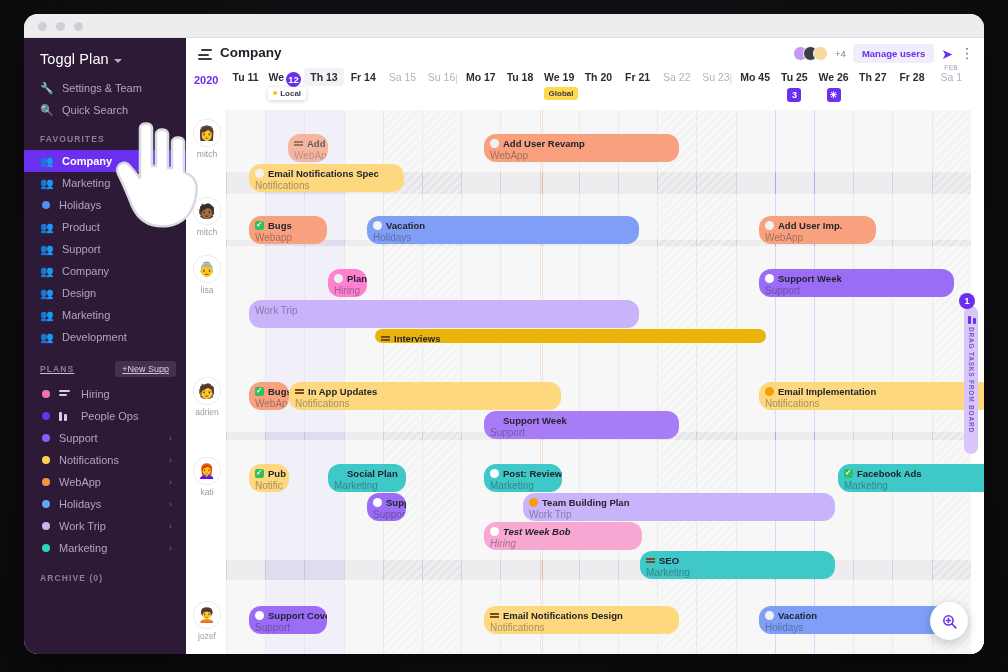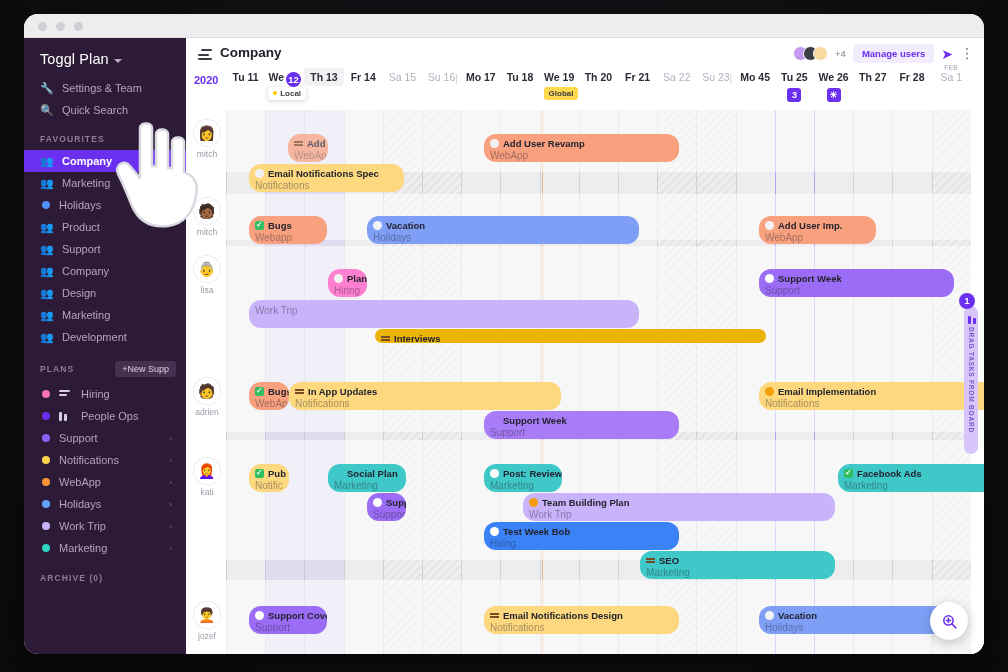--- a/index.html
+++ b/index.html
@@ -40,21 +40,21 @@
   .fav-active { background:#6b2ff0; color:#fff; font-weight:600; }
   .fav-active .ic { color:#fff; }
   .ic { width:13px; display:inline-block; text-align:center; color:#9b89a7; font-size:11px; line-height:1; }
   .bullet { width:8px; height:8px; border-radius:50%; flex:none; margin-left:2px; }
   .chev { margin-left:auto; margin-right:14px; color:#7d6b8a; font-size:8px; }
   .barsicon { display:inline-block; width:13px; }
   .barsicon i { display:block; height:2.4px; background:#d8cde0; border-radius:1px; margin-bottom:2px; }
   .colsicon { display:flex; gap:1.5px; width:13px; }
   .colsicon i { width:3.2px; height:9px; background:#d8cde0; border-radius:1px; }
   .colsicon i:nth-child(2){height:7px;align-self:flex-end;}
-  .plans-head { display:flex; align-items:center; justify-content:space-between; padding:13px 10px 6px 16px; }
+  .plans-head { display:flex; align-items:center; justify-content:space-between; padding:13px 10px 6px 16px;text-decoration:underline; }
   .newplan { background:#45304f; color:#ddd2e4; font-size:9px; padding:3px 7px; border-radius:3px; cursor:pointer; white-space:nowrap;}
   .archive { padding:14px 0 6px 16px; font-size:8.5px; letter-spacing:1.1px; color:#8d7b99; font-weight:700; }
 
   
   .main { flex:1; position:relative; background:#fff; overflow:hidden; }
   .topbar { height:30px; position:relative; border-bottom:0px; }
   .proj-title { position:absolute; left:34px; top:7px; font-size:13.5px; font-weight:600; color:#20202a; }
   .filter-ic { position:absolute; left:12px; top:11px; width:14px;}
   .filter-ic i { display:block; height:2px; background:#3a3a45; border-radius:1px; margin-bottom:2.5px;}
   .filter-ic i:nth-child(1){width:11px; margin-left:3px;}
@@ -530,21 +530,21 @@
                 </div>
                 <div class="ts">Suppor</div>
               </div>
               <div class="task" style="left: 337px; top: 383px; width: 312px; height: 28px; background: rgb(201, 180, 251);">
                 <div class="tt">
                   <span class="tico dotorange"></span>
                   <span>Team Building Plan</span>
                 </div>
                 <div class="ts">Work Trip</div>
               </div>
-              <div class="task" style="left: 298px; top: 412px; width: 195px; height: 28px; background: #3b82f6;">
+              <div class="task" style="left: 298px; top: 412px; width: 158px; height: 28px; background: #f9a8d4; font-style: italic;">
                 <div class="tt">
                   <span class="tico circ"></span>
                   <span>Test Week Bob</span>
                 </div>
                 <div class="ts">Hiring</div>
               </div>
               <div class="task" style="left: 454px; top: 441px; width: 195px; height: 28px; background: rgb(62, 200, 200);">
                 <div class="tt">
                   <span class="tico lines"></span>
                   <span>SEO</span>

